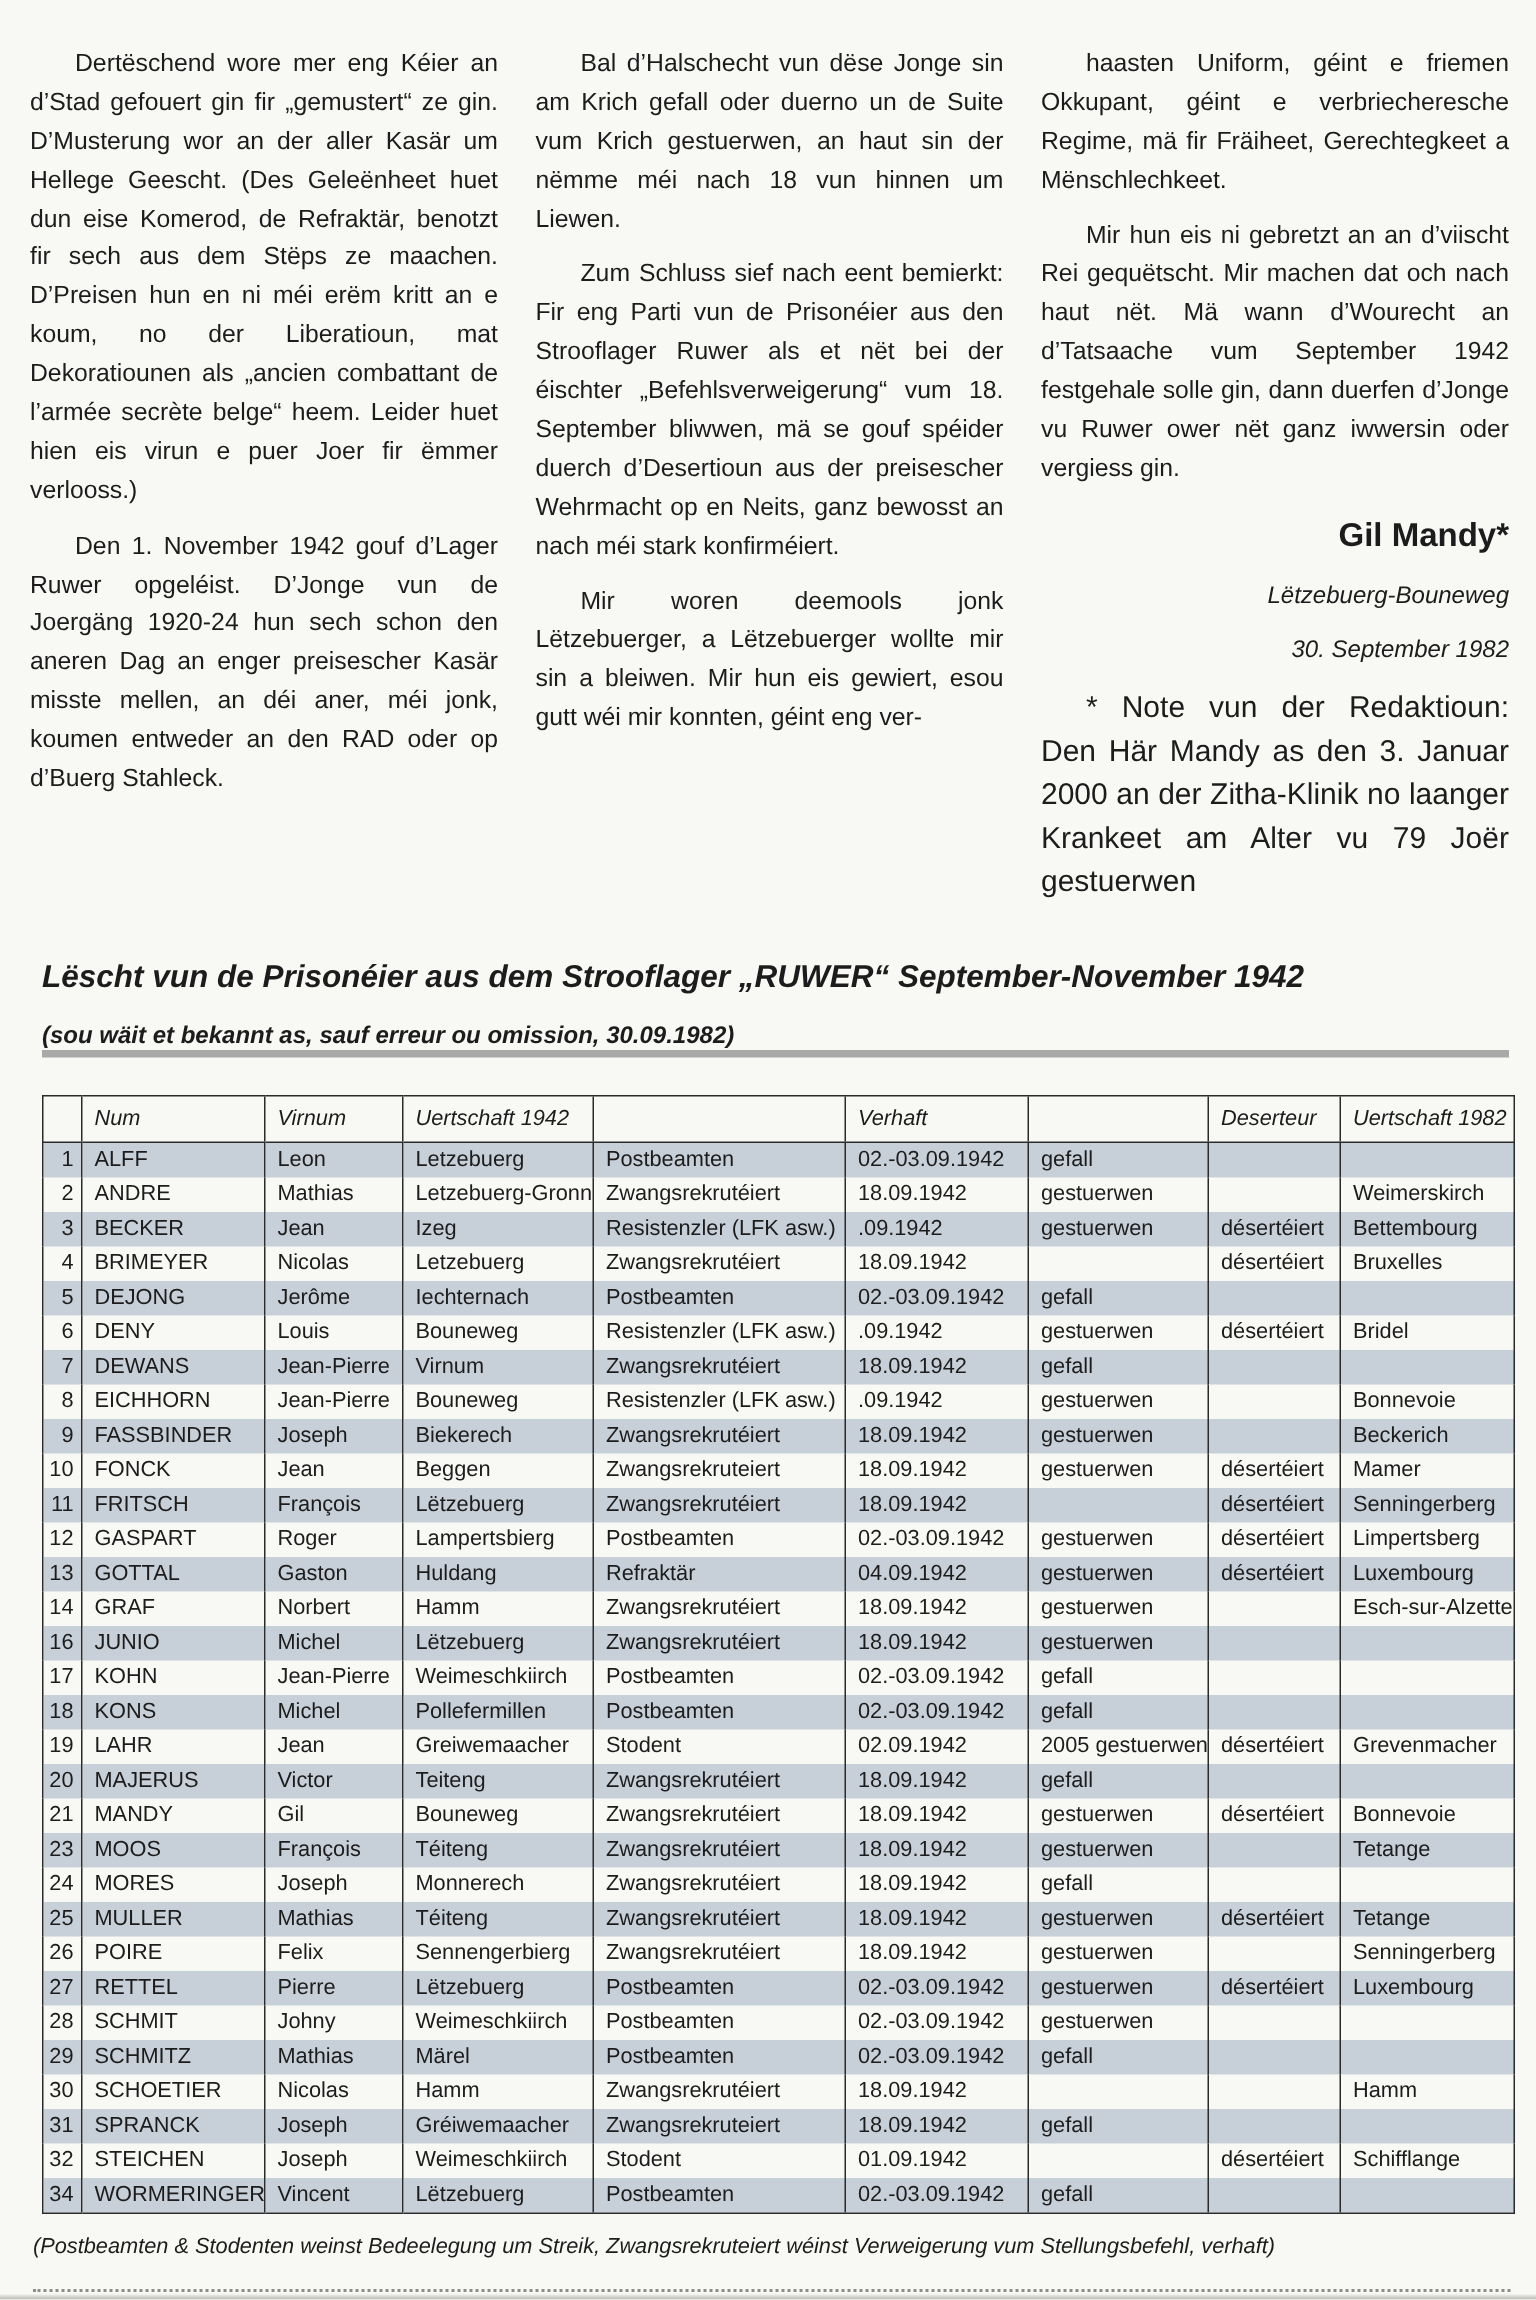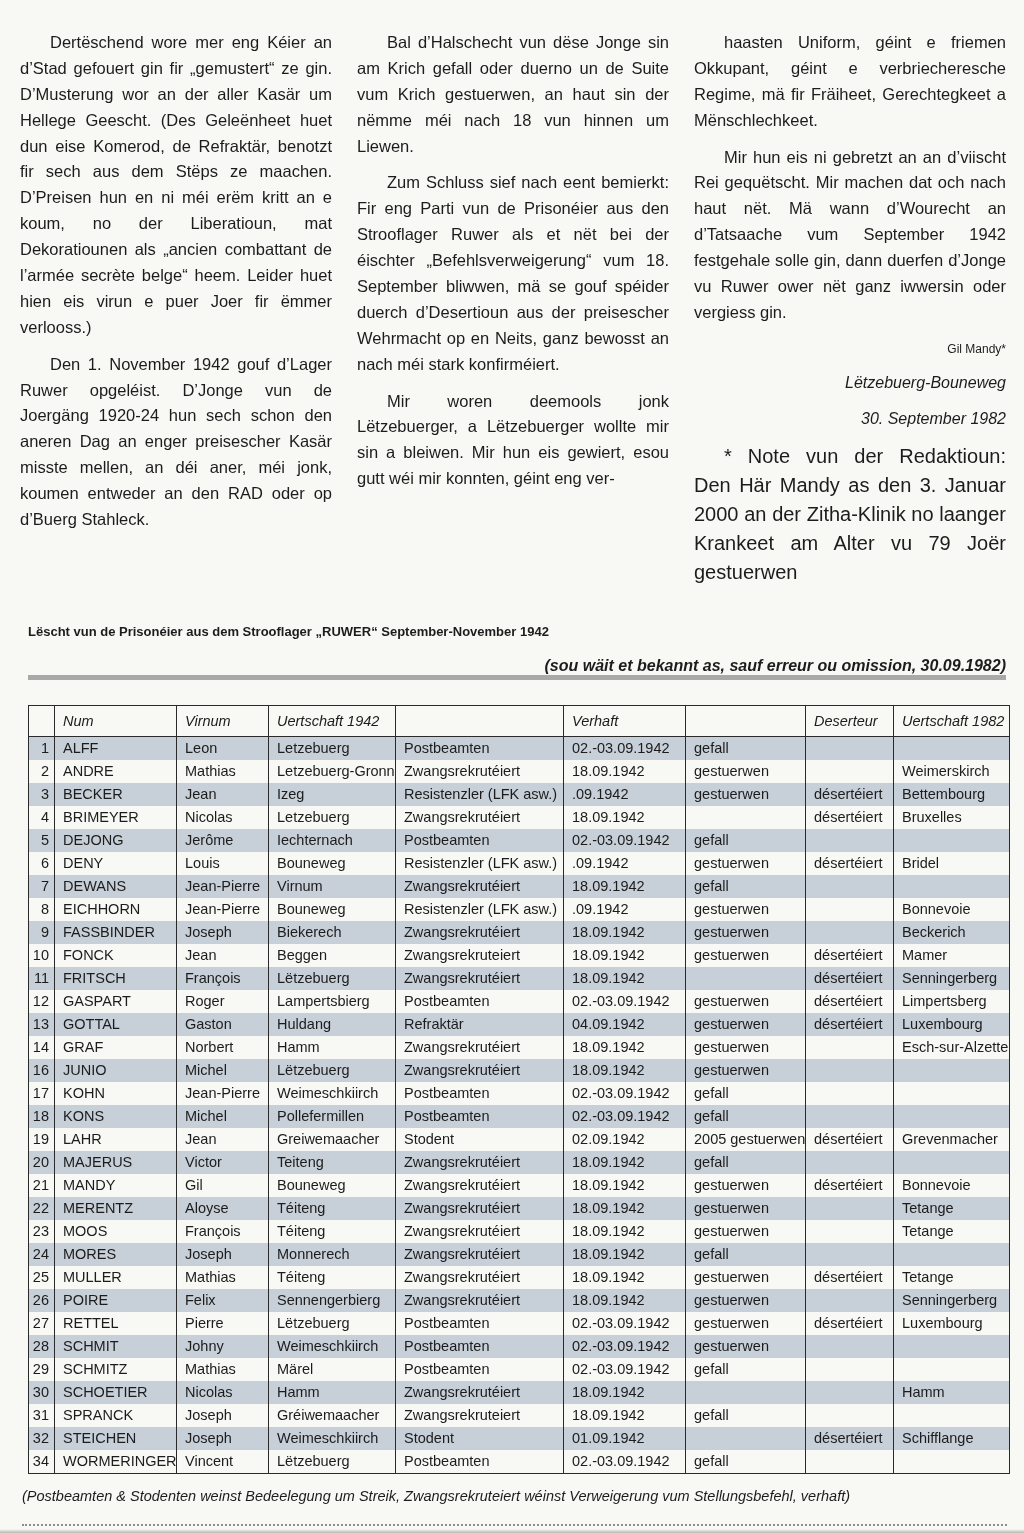--- a/index.html
+++ b/index.html
@@ -11,30 +11,30 @@
     overflow:hidden;
     position:relative;
   }
   .page{padding:30px 18px 0 20px;}
 
   
   .columns{display:flex;gap:25px;min-height:492px;}
   .col{flex:1 1 0;font-size:16.5px;line-height:1.57;text-align:justify;}
   .col p{margin:0 0 11px 0;text-indent:30px;}
   .sig{margin-top:14px;text-align:right;}
-  .sig-name{font-weight:normal;font-size:12px;margin:0 0 6px 0;}
+  .sig-name{font-weight:bold;font-size:22px;margin:0 0 6px 0;}
   .sig-line{font-style:italic;font-size:16px;margin:0 0 5px 0;}
   .ed-note{margin-top:52px;font-size:20px;line-height:1.45;text-align:justify;text-indent:0;}
 
   
   .tbl-title{
     margin:26px 0 0 8px;
-    font-size:13px;font-weight:bold;
-  }
-  .tbl-subtitle-wrap{position:relative;margin:18px 0 0 8px;height:24px;text-align:right;}
+    font-size:21px;font-weight:bold;font-style:italic;
+  }
+  .tbl-subtitle-wrap{position:relative;margin:18px 0 0 8px;height:24px;}
   .tbl-subtitle-band{
     position:absolute;left:0;right:0;bottom:1px;height:5px;
     background:#8f8f8f;opacity:.75;
   }
   .tbl-subtitle{
     position:relative;z-index:1;
     font-size:16px;font-weight:bold;font-style:italic;
   }
 
   table.prisoners{
@@ -353,31 +353,20 @@
           <td>MANDY</td>
           <td>Gil</td>
           <td>Bouneweg</td>
           <td>Zwangsrekrutéiert</td>
           <td>18.09.1942</td>
           <td>gestuerwen</td>
           <td>désertéiert</td>
           <td>Bonnevoie</td>
         </tr>
         <tr>
-          <td>22</td>
-          <td>MERENTZ</td>
-          <td>Aloyse</td>
-          <td>Téiteng</td>
-          <td>Zwangsrekrutéiert</td>
-          <td>18.09.1942</td>
-          <td>gestuerwen</td>
-          <td></td>
-          <td>Tetange</td>
-        </tr>
-        <tr>
           <td>23</td>
           <td>MOOS</td>
           <td>François</td>
           <td>Téiteng</td>
           <td>Zwangsrekrutéiert</td>
           <td>18.09.1942</td>
           <td>gestuerwen</td>
           <td></td>
           <td>Tetange</td>
         </tr>

